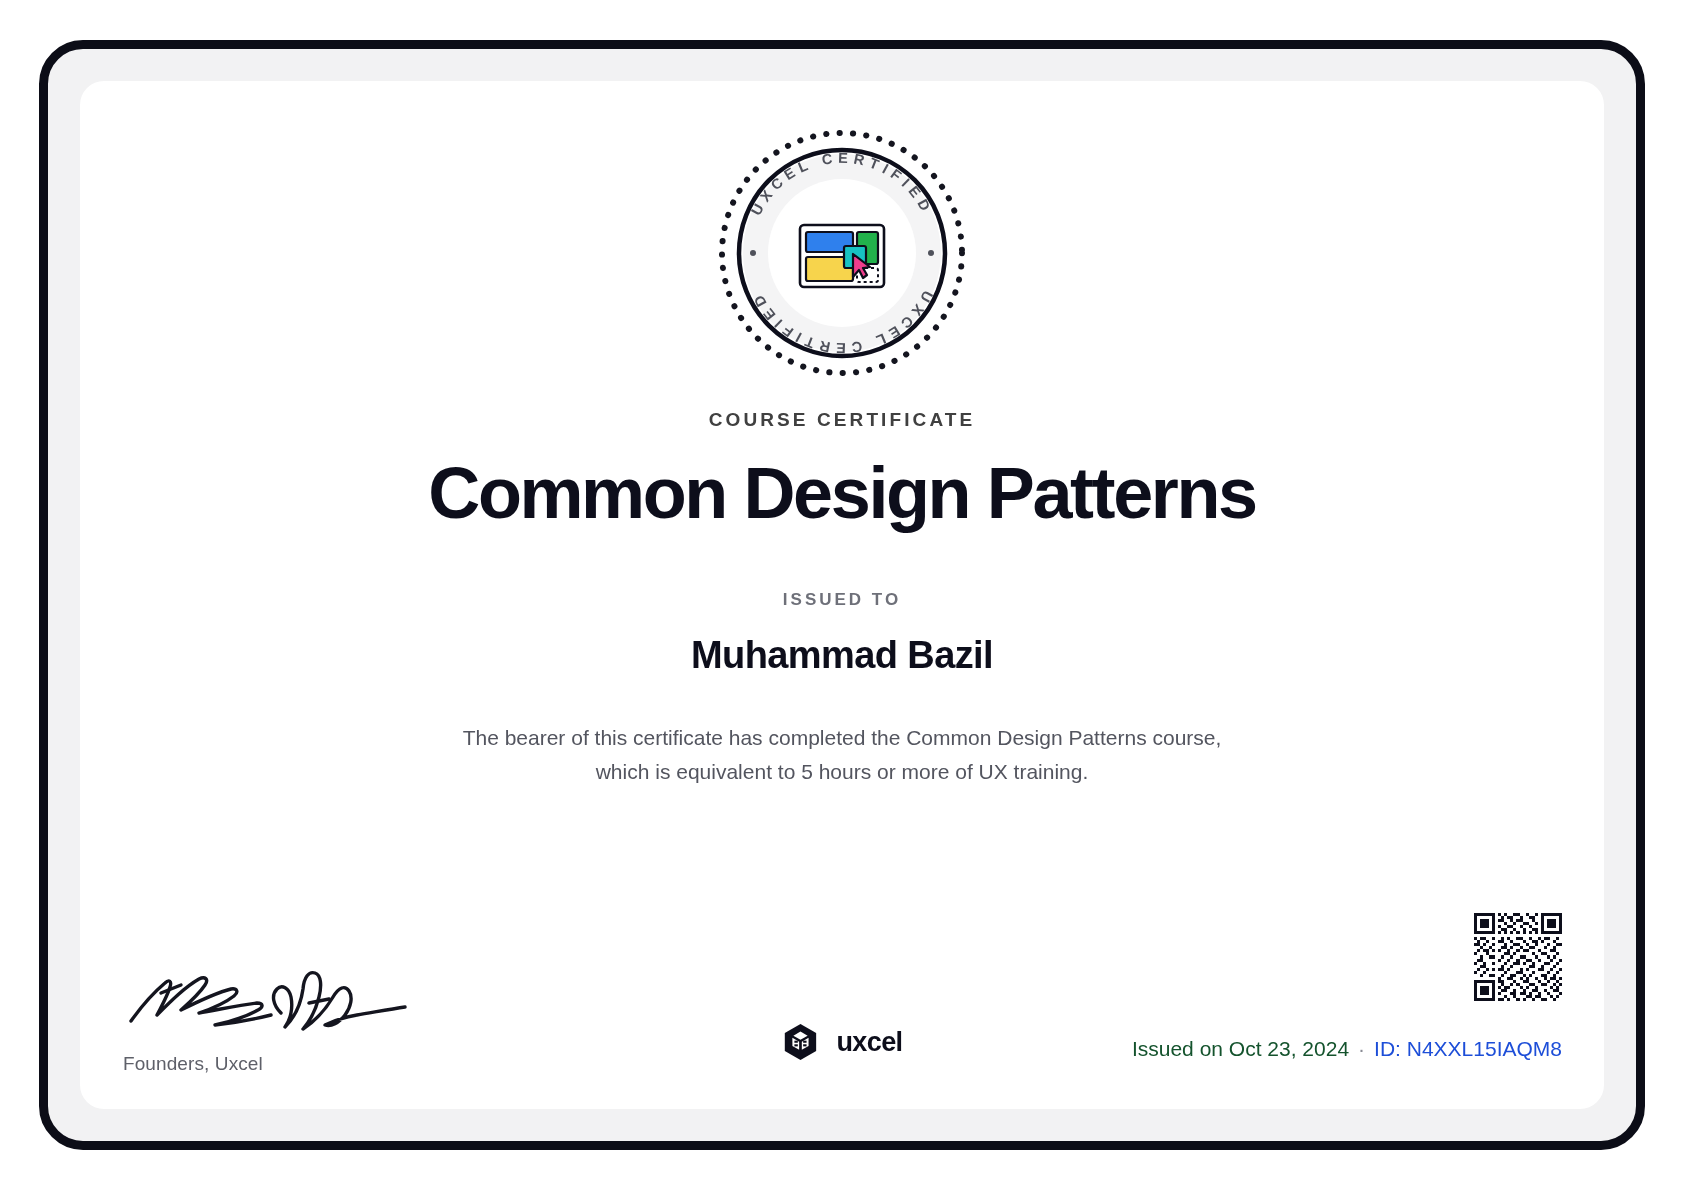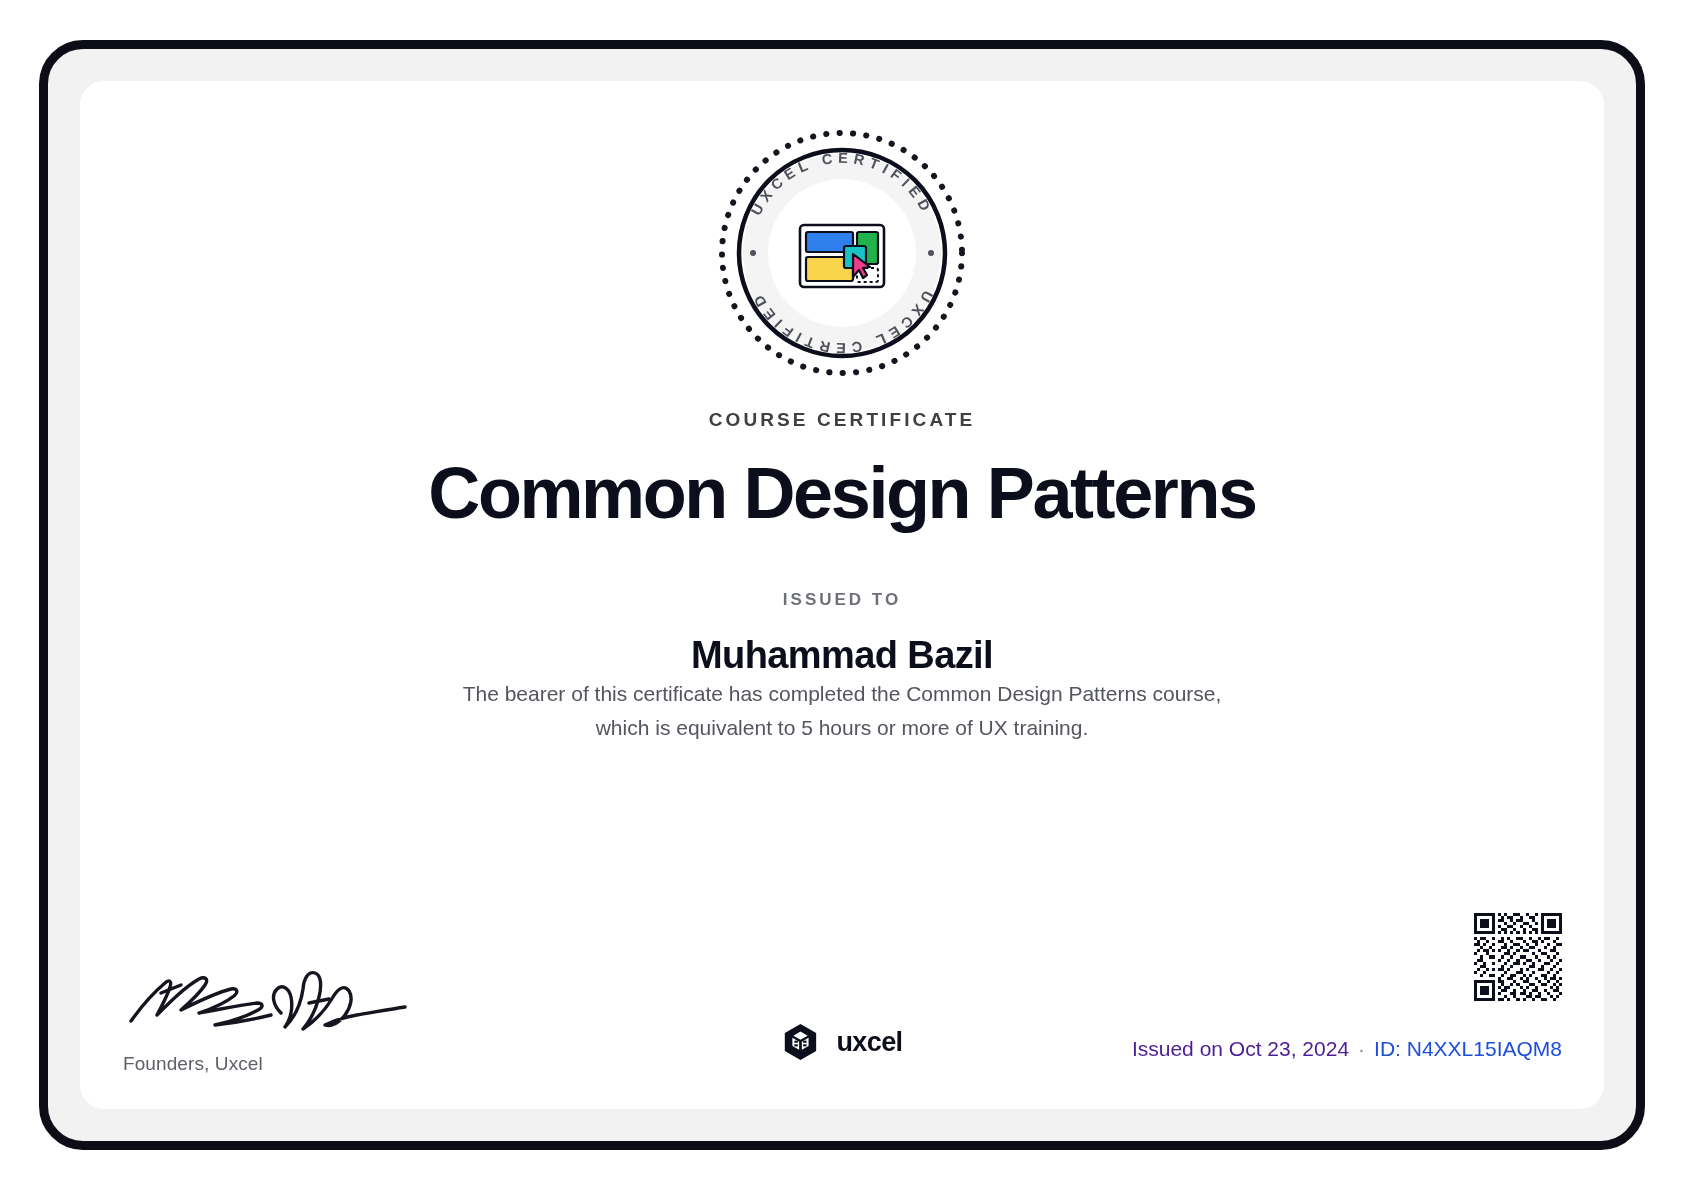--- a/index.html
+++ b/index.html
@@ -77,20 +77,21 @@
   .recipient-name {
     margin-top:24px;
     font-size:38px;
     font-weight:800;
     letter-spacing:-0.6px;
     color:#0d0e1b;
   }
 
   
   .cert-desc {
+    margin-top:44px;
     font-size:21px;
     line-height:1.62;
     color:#53555f;
     text-align:center;
     max-width:800px;
   }
 
   
   .footer {
     position:absolute;
@@ -128,21 +129,21 @@
   }
   .meta-block {
     position:absolute;
     right:0; bottom:14px;
     text-align:right;
     display:flex;
     align-items:baseline;
     gap:9px;
     font-size:21px;
   }
-  .meta-date { color:#4c1d95; }
+  .meta-date { color:#14532d; }
   .meta-dot { color:#8a8c95; }
   .meta-id { color:#1d4ed8; }
 
   .qr-block {
     position:absolute;
     right:0;
     bottom:74px;
     width:88px; height:88px;
   }
   .qr-block svg { display:block; width:88px; height:88px; }

